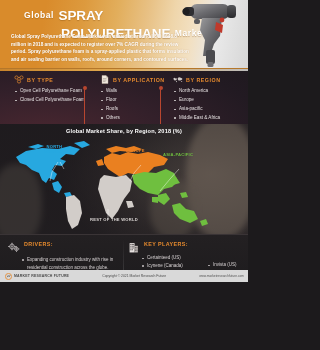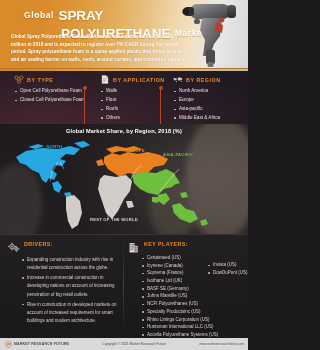--- a/index.html
+++ b/index.html
@@ -4,21 +4,21 @@
 <style>
   * { box-sizing: border-box; margin: 0; padding: 0; }
   html, body {
     width: 248px; height: 350px;
     font-family: "Liberation Sans", sans-serif;
     background: #1c1a1c;
     overflow: hidden;
   }
   #infographic {
     position: relative;
-    width: 248px; height: 350px;
+    width: 248px; height: 282px;
     overflow: hidden;
   }
 
   
   .header {
     position: relative;
     height: 68px;
     background:
       linear-gradient(100deg, #d98b2b 0%, #d98b2b 18%, #dd9a3e 33%,
         #e2ae5c 46%, #e8c185 58%, #efd6ab 68%, #f2e0c2 76%,

